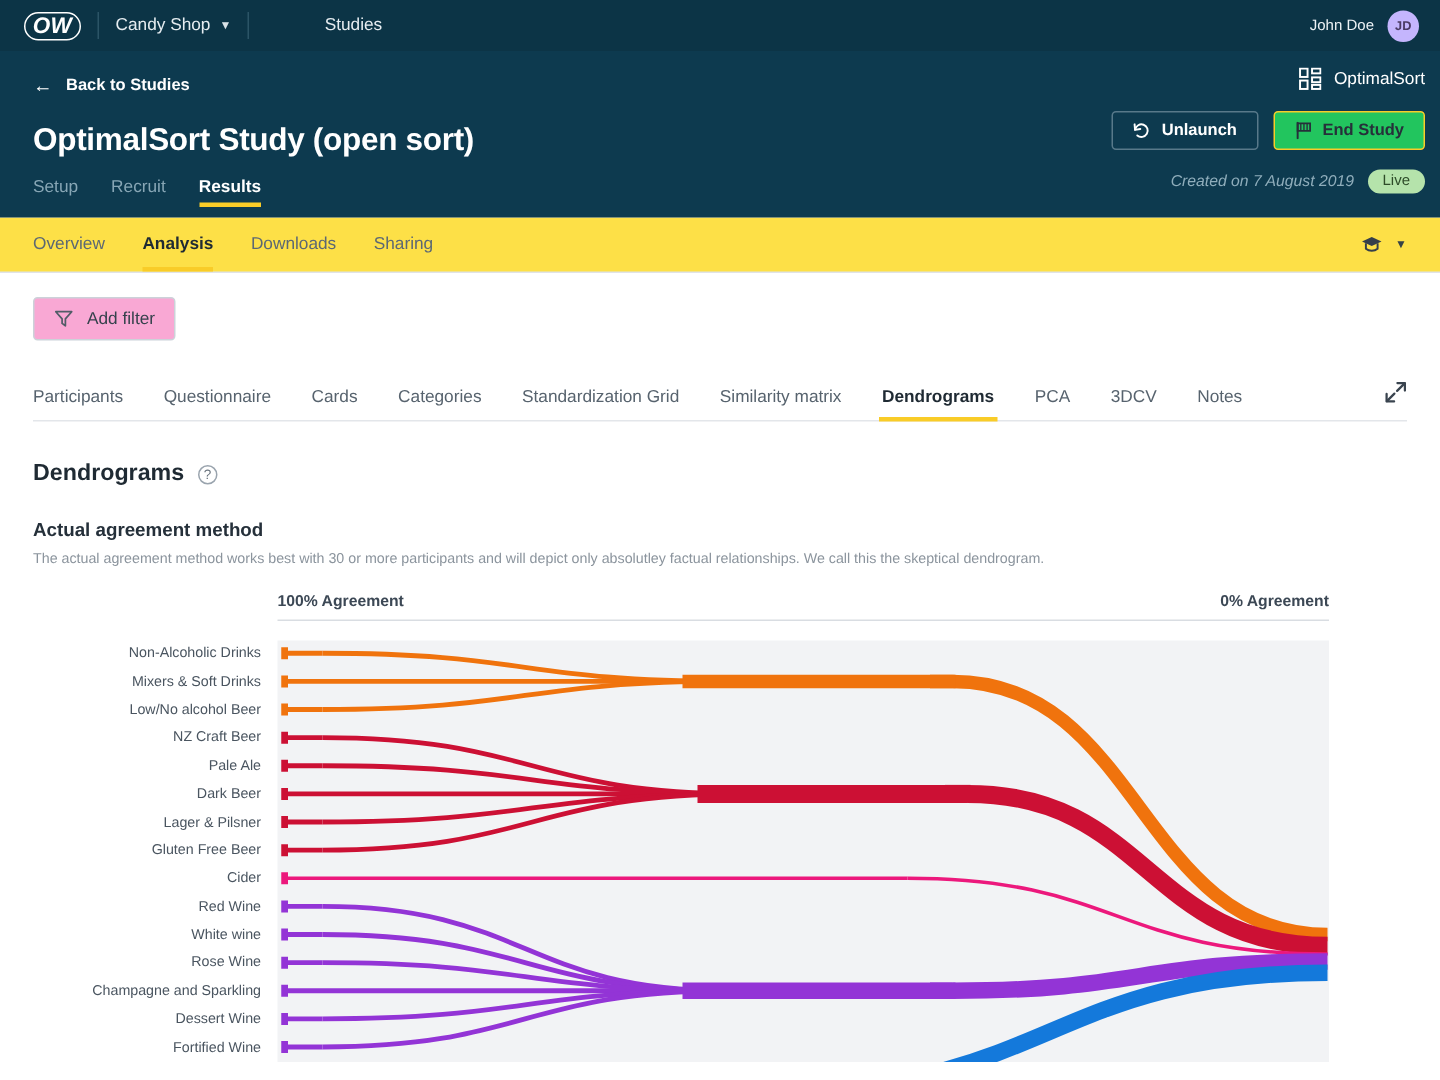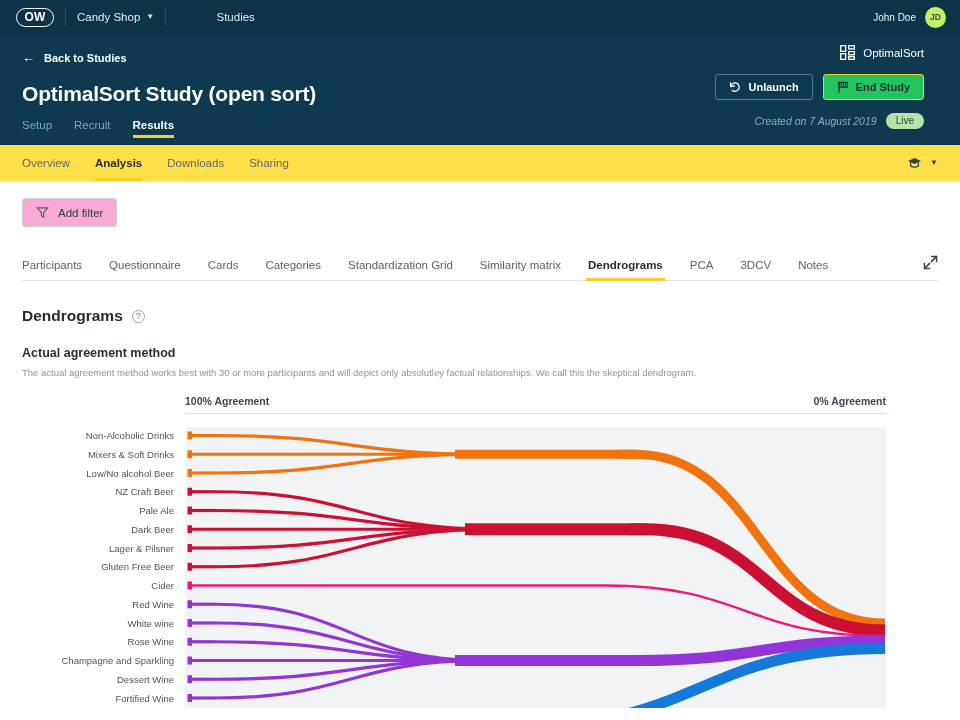--- a/index.html
+++ b/index.html
@@ -18,36 +18,36 @@
     display: flex;
     align-items: center;
     padding: 0 14px 0 16px;
     color: #ffffff;
   }
   .ow-logo {
     width: 38px; height: 19px;
     border: 1.6px solid #ffffff;
     border-radius: 10px;
     display: flex; align-items: center; justify-content: center;
-    font-size: 12px; font-weight: bold; letter-spacing: .2px;
-    color: #ffffff; flex: 0 0 auto;
+    font-size: 15px; font-weight: bold; letter-spacing: .2px;
+    color: #ffffff; flex: 0 0 auto; font-style: italic;
   }
   .vdiv { width: 1px; height: 18px; background: #2b5466; margin: 0 11px; }
   .org-switch {
     display: flex; align-items: center; gap: 6px;
     font-size: 11.5px; color: #e6edf1; cursor: pointer;
   }
   .chev { font-size: 8px; line-height: 1; opacity: .95; }
   .topnav { display: flex; align-items: center; gap: 24px; margin-left: 22px; flex-direction: column; }
   .topnav a { font-size: 11.5px; color: #e6edf1; text-decoration: none; cursor: pointer; }
   .topbar-right { margin-left: auto; display: flex; align-items: center; gap: 9px; }
   .user-name { font-size: 10px; color: #eef3f6; }
   .avatar {
     width: 21px; height: 21px; border-radius: 50%;
-    background: #bef264; color: #4a3a63;
+    background: #c4b5fd; color: #4a3a63;
     font-size: 8.5px; font-weight: bold;
     display: flex; align-items: center; justify-content: center;
   }
 
   
   .studyhead {
     background: #0d3a4f;
     padding: 14px 22px 0 22px;
     position: relative;
     height: 111px;
@@ -67,21 +67,21 @@
   .stage-tab {
     font-size: 11.5px; color: #87a6b5; cursor: pointer;
     padding-bottom: 7px; position: relative;
   }
   .stage-tab.active { color: #ffffff; font-weight: bold; }
   .stage-tab.active:after {
     content: ""; position: absolute; left: 0; right: 0; bottom: 0;
     height: 3px; background: #f9cc28;
   }
   .head-right {
-    position: absolute; right: 36px; top: 11px;
+    position: absolute; right: 10px; top: 11px;
     display: flex; flex-direction: column; align-items: flex-end;
   }
   .product-tag {
     display: flex; align-items: center; gap: 8px;
     font-size: 11.5px; color: #ffffff;
   }
   .grid-icon { display: block; }
   .btn-row { display: flex; gap: 10px; margin-top: 14px; }
   .btn {
     height: 26px; border-radius: 3px;

